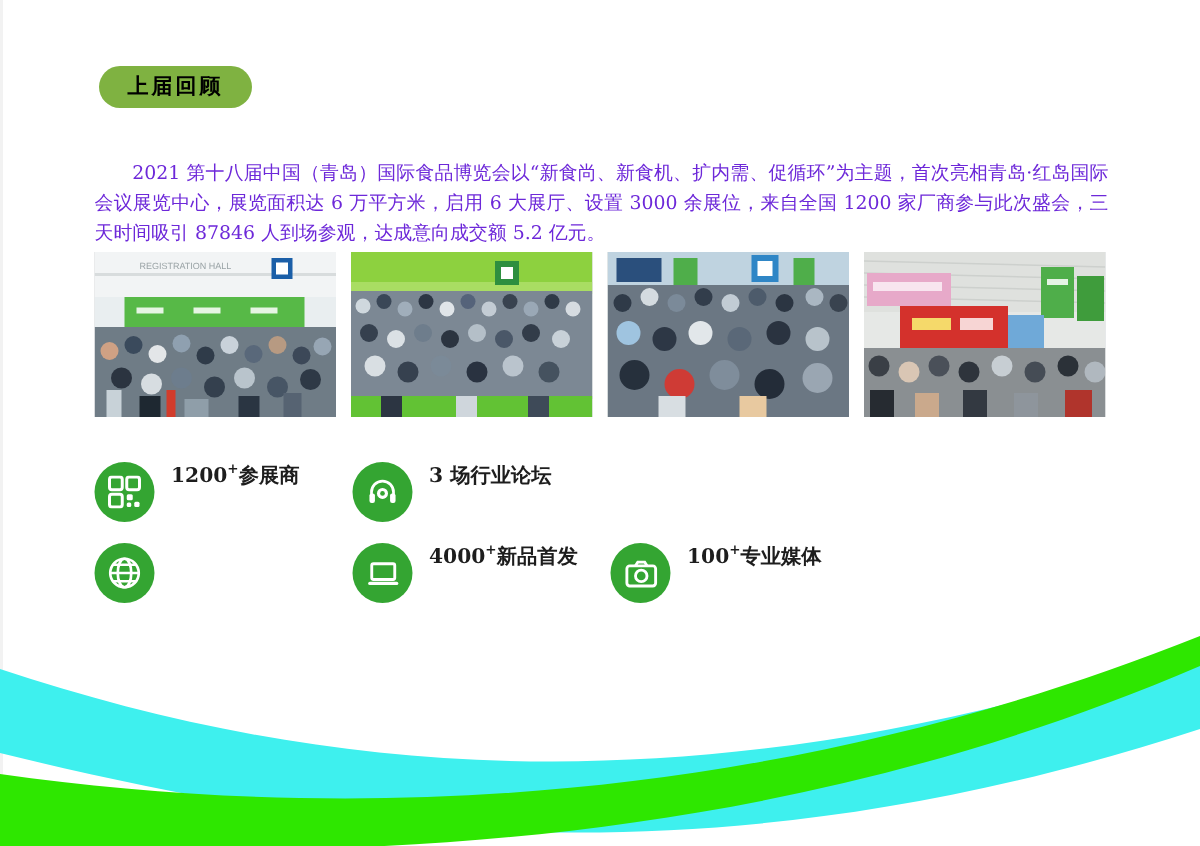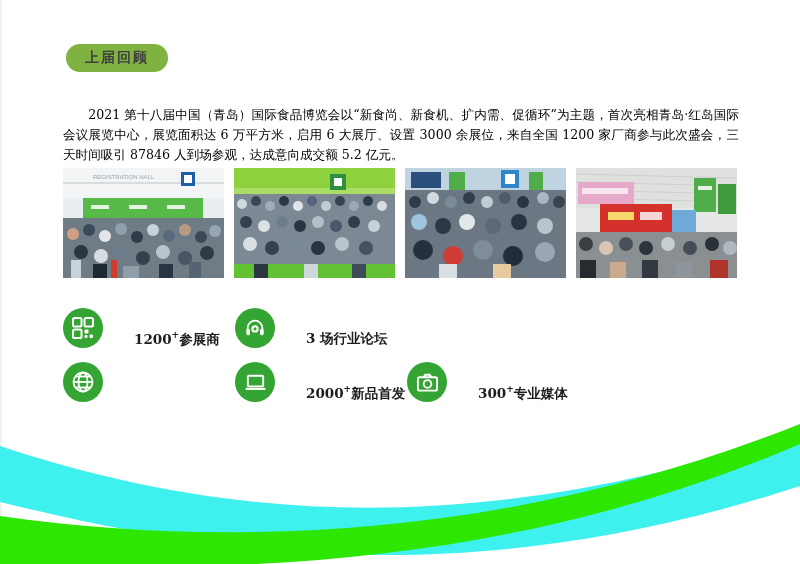--- a/index.html
+++ b/index.html
@@ -11,41 +11,41 @@
   }
   .page{position:absolute;inset:0;background:#fff;overflow:hidden;}
   .page-edge{position:absolute;left:0;top:0;width:2px;height:564px;background:#f2f2f2;}
 
   
   .badge{
     position:absolute;left:66px;top:44px;
     width:102px;height:28px;border-radius:14px;
     background:#7fb241;
     display:flex;align-items:center;justify-content:center;
-    color:#404040;font-size:14px;font-weight:bold;letter-spacing:2px;
+    color:#000000;font-size:14px;font-weight:bold;letter-spacing:2px;
   }
 
   
   .intro{
     position:absolute;left:63px;top:92px;width:676px;
-    font-size:12.6px;line-height:20px;color:#000000;
+    font-size:12.6px;line-height:20px;color:#6d28d9;
     text-align:justify;text-indent:2em;
     font-family:"DejaVu Serif","Liberation Serif",serif;
   }
 
   
   .photos{position:absolute;left:63px;top:168px;width:674px;height:110px;
           display:flex;justify-content:space-between;}
   .photo{width:161px;height:110px;overflow:hidden;position:relative;background:#cfd6d8;}
   .photo svg{display:block;width:100%;height:100%;}
 
   
   .stats{position:absolute;left:63px;top:308px;width:690px;}
   .stat-row{display:flex;margin-bottom:14px;}
-  .stat{display:flex;align-items:flex-end;width:172px;gap:20px;}
+  .stat{display:flex;align-items:flex-start;width:172px;}
   .stat-ico{
     width:40px;height:40px;border-radius:50%;
     background:#34a532;flex:none;
     display:flex;align-items:center;justify-content:center;
   }
   .stat-ico svg{display:block;}
   .stat-txt{
     margin-left:11px;font-size:13.5px;color:#1d1d1d;white-space:nowrap;
     font-family:"DejaVu Serif","Liberation Serif",serif;font-weight:bold;
   }
@@ -278,32 +278,32 @@
         </span>
       </div>
 
       <div class="stat">
         <span class="stat-ico">
           <svg width="23" height="23" viewBox="0 0 24 24" fill="none" stroke="#fff" stroke-width="2">
             <rect x="4" y="5" width="16" height="11" rx="1.2"></rect>
             <rect x="1.5" y="17.5" width="21" height="2.4" rx="1.2" fill="#fff" stroke="none"></rect>
           </svg>
         </span>
-        <span class="stat-txt"><span class="num">2000</span><sup>+</sup>新品首发</span>
+        <span class="stat-txt"><span class="num">4000</span><sup>+</sup>新品首发</span>
       </div>
 
       <div class="stat">
         <span class="stat-ico">
           <svg width="23" height="23" viewBox="0 0 24 24" fill="none" stroke="#fff" stroke-width="2">
             <rect x="2" y="6.5" width="20" height="14" rx="2"></rect>
             <path d="M8 6.5 l1.6-2.6 h4.8 L16 6.5"></path>
             <circle cx="12" cy="13.5" r="4"></circle>
           </svg>
         </span>
-        <span class="stat-txt"><span class="num">300</span><sup>+</sup>专业媒体</span>
+        <span class="stat-txt"><span class="num">100</span><sup>+</sup>专业媒体</span>
       </div>
 
 
     </div>
   </div>
 
   <svg class="swoosh" viewBox="0 0 800 140" preserveAspectRatio="none">
     <path d="M0 22 C 220 95 470 118 800 8 L800 62 C 470 170 220 132 0 78 Z" fill="#3ef0ee"></path>
     <path d="M0 92 C 240 126 520 112 800 0 L800 20 C 520 140 250 150 0 140 Z" fill="#2ee700"></path>
   </svg>

